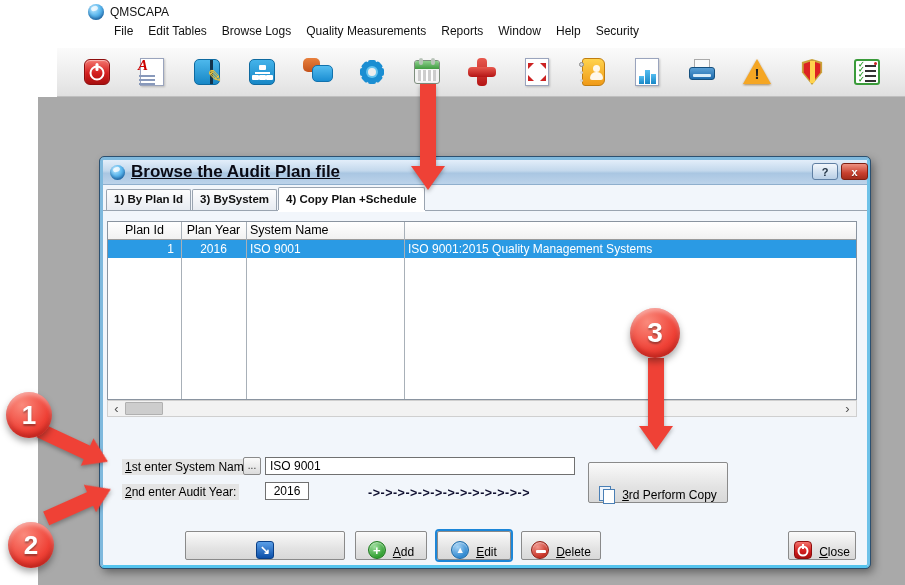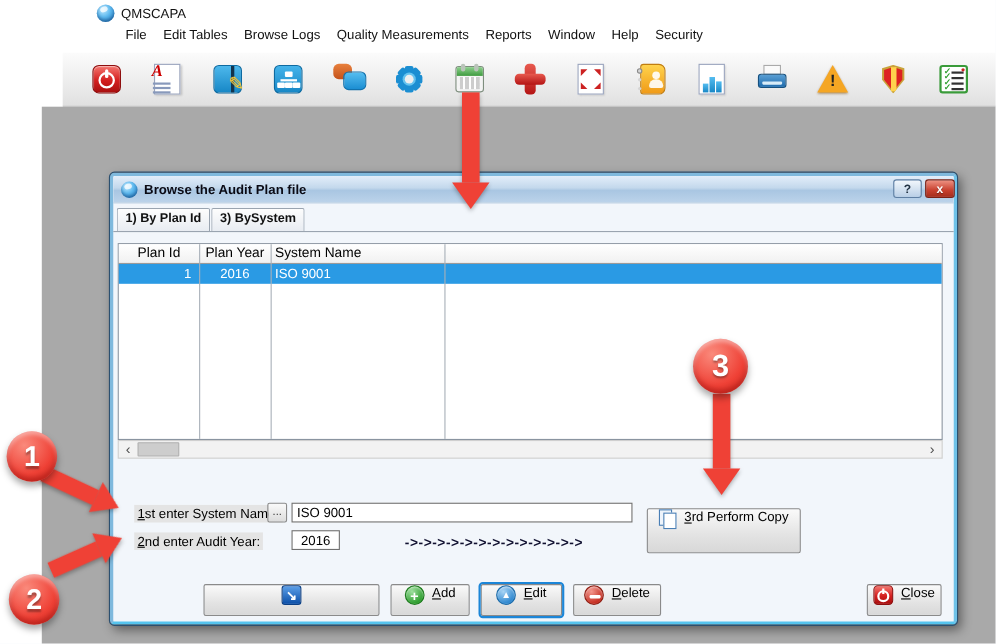--- a/index.html
+++ b/index.html
@@ -115,21 +115,21 @@
   
   #workspace { left:38px; top:97px; width:867px; height:488px; background:#a9a9a9; }
 
   
   #dialog { left:100px; top:157px; width:770px; height:411px; background:#f2f6fb;
     border:3px solid #7fb9dd; border-bottom-color:#55c4ee; border-right-color:#6fc2e8;
     outline:1px solid #2c5070; border-radius:4px; box-shadow:3px 4px 10px rgba(0,0,0,.45); }
   #titlebar { left:0; top:0; width:764px; height:25px; border-radius:2px 2px 0 0;
     background:linear-gradient(#e3eefa 0%, #c3d8ec 45%, #a9c6e2 55%, #bcd3ea 100%);
     border-bottom:1px solid #8fafcd; display:flex; align-items:center; padding-left:7px; gap:6px; }
-  #dlg-title { font-size:12px; font-weight:bold; color:#0a0a14; }
+  #dlg-title { font-size:17px; font-weight:bold; color:#0a0a14;text-decoration:underline; }
   .cap-btn { position:absolute; top:3px; height:17px; border-radius:3px; font-size:11px; font-weight:bold;
     display:flex; align-items:center; justify-content:center; border:1px solid #5f7fa3; cursor:pointer; }
   #help-btn { left:709px; width:26px; background:linear-gradient(#f2f7fc,#b9cfe6); color:#234; }
   #close-x { left:738px; width:27px; background:linear-gradient(#ee9282,#c8402e 60%, #a52d1c); color:#fff;
     border-color:#7c2013; text-shadow:0 1px 1px rgba(0,0,0,.4); }
 
   
   #tabs { left:3px; top:27px; height:23px; display:flex; align-items:flex-end;font-weight:bold; }
   .tab { font-size:11.5px; color:#111; padding:3px 7px 3px; background:linear-gradient(#fdfdfd,#e8ecf2);
     border:1px solid #9aa4b0; border-bottom:none; border-radius:2px 2px 0 0; margin-right:1px; height:21px; cursor:pointer; }
@@ -164,21 +164,21 @@
   #copybox-legend { position:absolute; left:8px; top:-8px; background:#f2f6fb; padding:0 4px; font-size:12px; color:#1a1a1a; }
   .prompt { position:absolute; font-size:12px; color:#000; background:#e4e4e4; padding:1px 3px; }
   .u { text-decoration:underline; }
   .tinput { position:absolute; border:1px solid #707070; background:#fff; font-size:12px;
     font-family:"Liberation Sans",sans-serif; padding:1px 4px; height:18px; }
   #browse-btn { position:absolute; left:140px; top:297px; width:18px; height:18px; font-size:10px;
     background:linear-gradient(#fafafa,#dcdcdc); border:1px solid #8a8a8a; border-radius:2px; color:#333;
     display:flex; align-items:flex-end; justify-content:center; padding-bottom:3px; cursor:pointer; }
   #arrow-chain { position:absolute; left:265px; top:326px; font-size:12.5px; font-weight:bold; color:#101030; letter-spacing:.5px; }
 
-  .btn { position:absolute; display:flex; align-items:flex-start; justify-content:center; gap:7px;
+  .btn { position:absolute; display:flex; align-items:flex-end; justify-content:center; gap:7px;
     background:linear-gradient(#fafafa,#e3e3e3 60%, #d8d8d8); border:1px solid #8a8a8a; border-radius:2px;
     font-size:12px; color:#000; cursor:pointer; }
   .btn.focused { outline:2px solid #1c86d8; outline-offset:0; }
   #perform-btn { left:485px; top:302px; width:140px; height:41px; }
   .copy-pages { position:relative; width:16px; height:16px; }
   .copy-pages::before, .copy-pages::after { content:""; position:absolute; width:10px; height:13px;
     background:#eef4fb; border:1px solid #4a7fb5; }
   .copy-pages::before { left:0; top:0; }
   .copy-pages::after { left:4px; top:3px; background:#fff; }
   #btn-editview { left:82px; top:371px; width:160px; height:29px; }
@@ -333,33 +333,35 @@
   <div class="abs" id="titlebar">
     <span class="globe" style="width:15px;height:15px;"></span>
     <span id="dlg-title">Browse the Audit Plan file</span>
     <span class="cap-btn" id="help-btn">?</span>
     <span class="cap-btn" id="close-x">x</span>
   </div>
 
   <div class="abs" id="tabs">
     <span class="tab">1) By Plan Id</span>
     <span class="tab">3) BySystem</span>
+    <span class="tab active">4) Copy Plan +Schedule</span>
   </div>
   <div class="abs" id="tabline"></div>
 
   <div class="abs" id="grid">
     <div id="grid-header">
       <span class="c c0">Plan Id</span>
       <span class="c c1">Plan Year</span>
       <span class="c c2">System Name</span>
     </div>
     <div class="row selected">
       <span class="c c0">1</span>
       <span class="c c1">2016</span>
       <span class="c c2">ISO 9001</span>
+      <span class="c c3">ISO 9001:2015 Quality Management Systems</span>
     </div>
     <span class="vline" style="left:73px"></span>
     <span class="vline" style="left:138px"></span>
     <span class="vline" style="left:296px"></span>
   </div>
 
   <div class="abs" id="hscroll">
     <span class="sb-arrow">‹</span>
     <span id="sb-thumb"></span>
     <span id="sb-track"></span>

